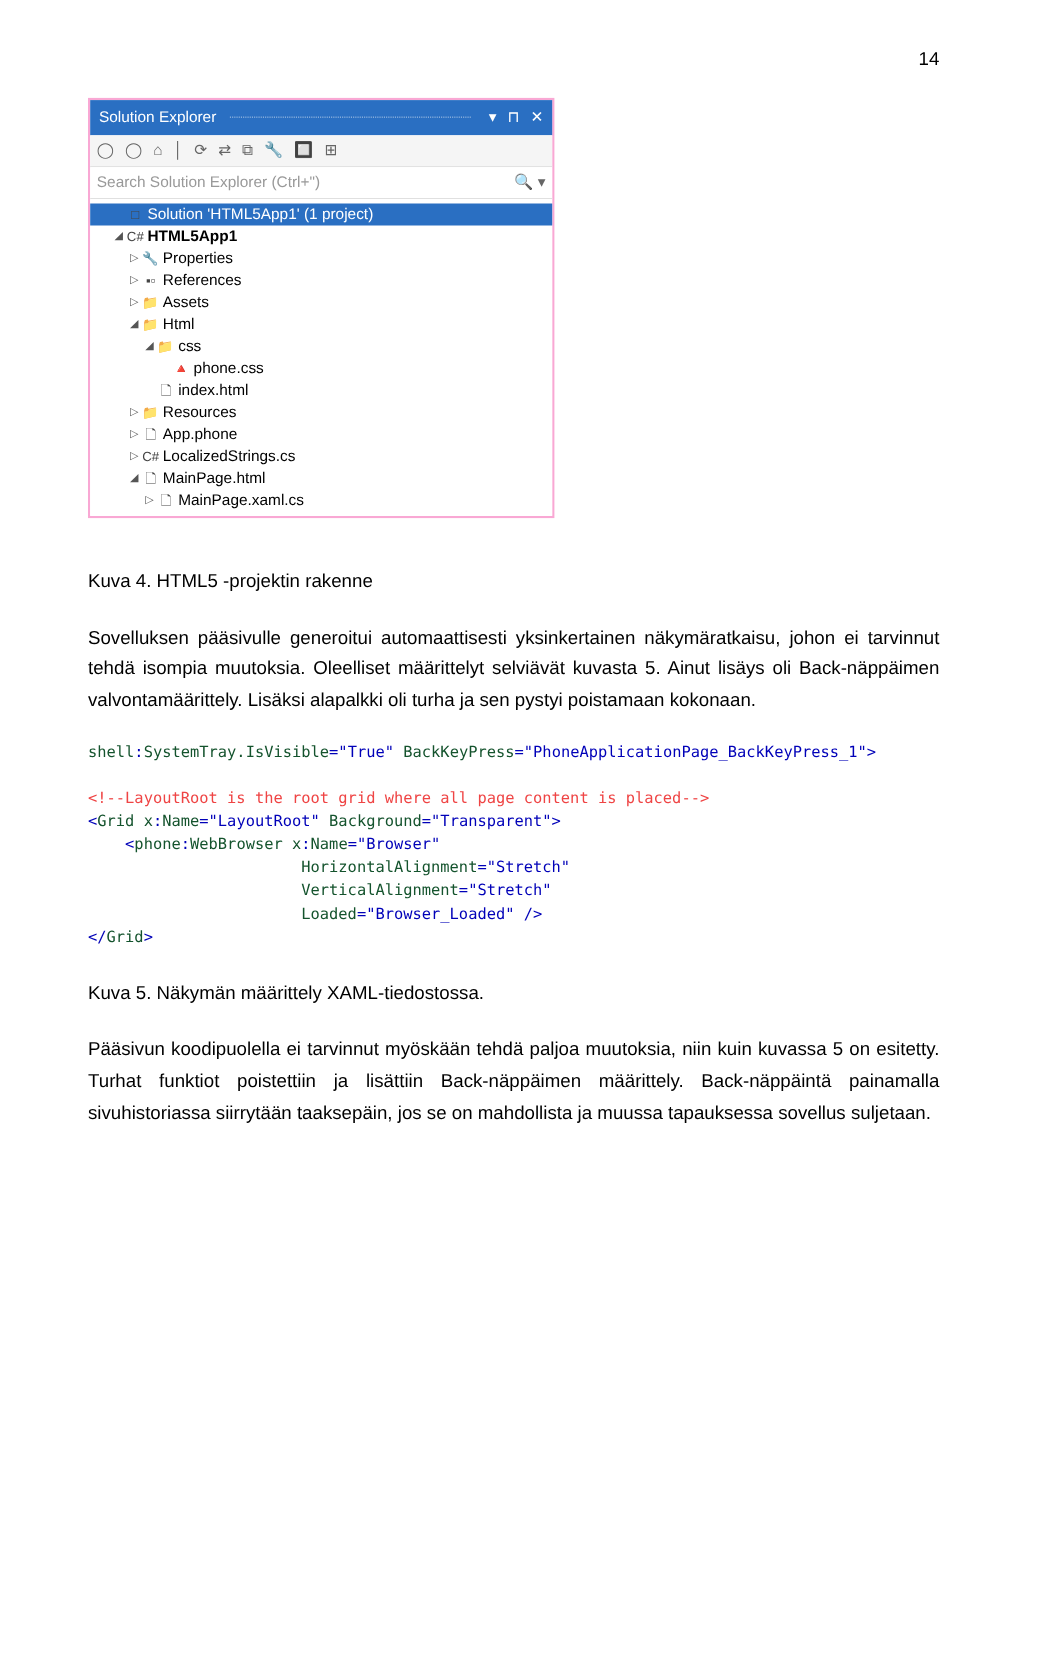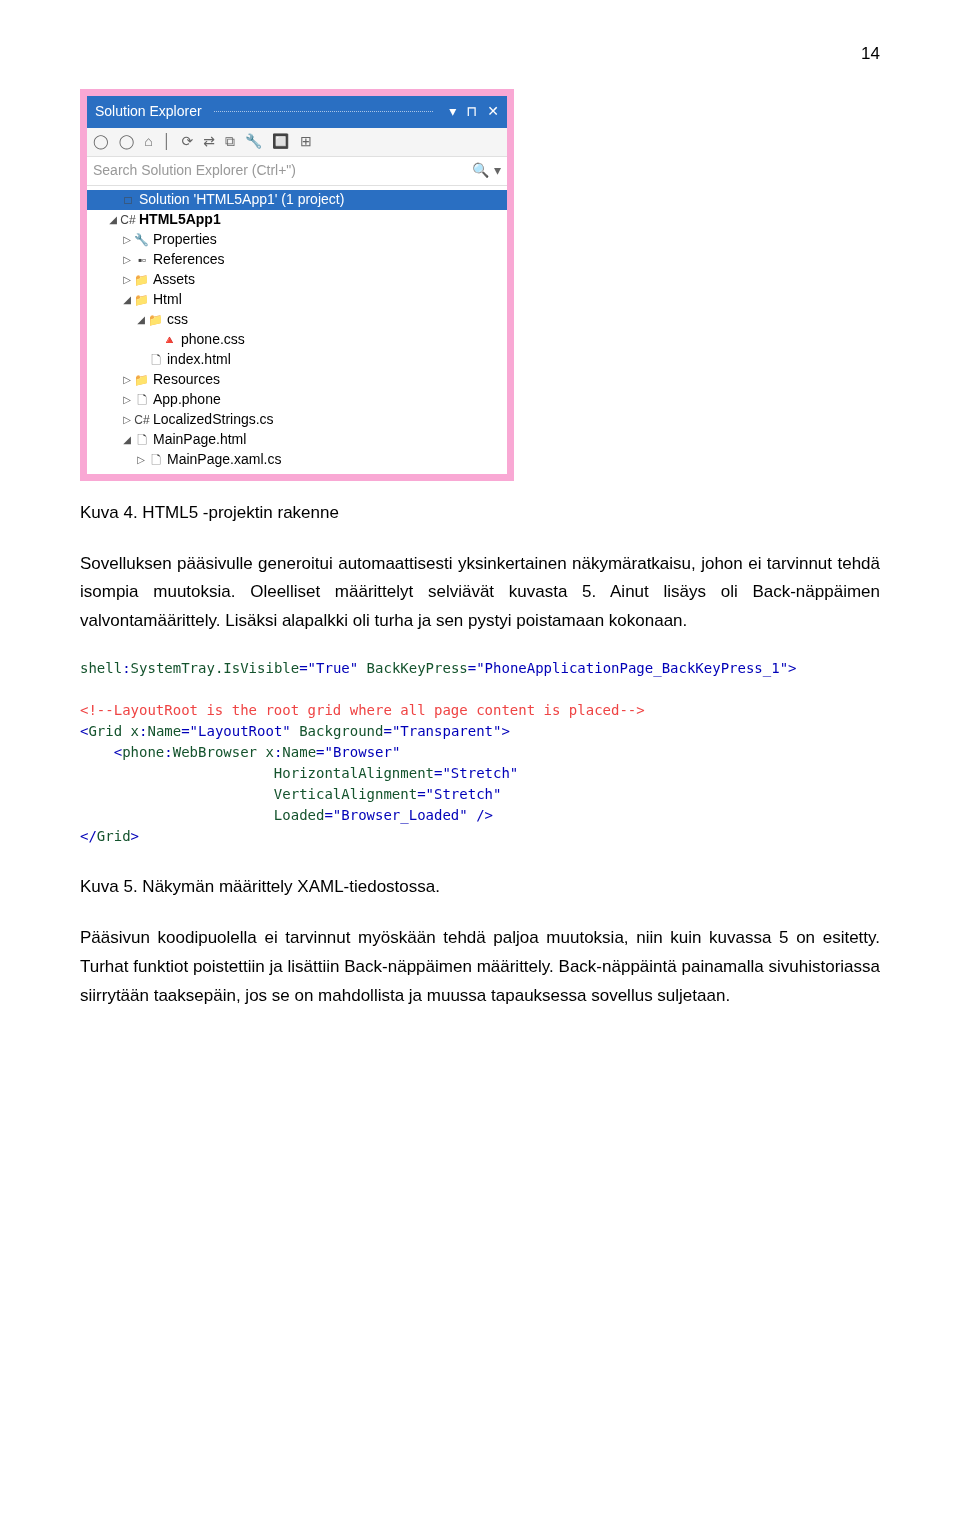--- a/index.html
+++ b/index.html
@@ -1,18 +1,18 @@
 <!DOCTYPE html>
 <html><head>
 <meta charset="utf-8">
 <style>
   body{margin:0;background:#fff;font-family:Arial,Helvetica,sans-serif;color:#000;font-size:17px;line-height:1.7;width:960px}
-  .page{padding:40px 80px 60px 80px}
+  .page{padding:40px 106px 60px 80px}
   .pagenum{text-align:right;font-size:17px;margin-bottom:20px}
-  .panel{border:7px solid #f9a8d4;width:420px;margin-bottom:18px}
+  .panel{border:2px solid #f9a8d4;width:420px;margin-bottom:44px}
   .panel-title{background:#2a6fc2;color:#fff;font-size:14px;padding:4px 8px;display:flex;align-items:center;gap:6px}
   .panel-title .dots{flex:1;border-top:1px dotted rgba(255,255,255,.6);margin:0 6px;height:0}
   .panel-title .winbtn{font-family:Arial;color:#fff;font-size:14px;margin-left:4px}
   .toolbar{background:#f5f5f5;border-bottom:1px solid #e0e0e0;padding:3px 6px;display:flex;gap:10px;align-items:center;height:22px;font-size:14px;color:#666}
   .toolbar span{display:inline-block}
   .search{background:#fff;border-bottom:1px solid #e0e0e0;padding:3px 6px;display:flex;align-items:center;height:22px;font-size:14px;color:#999}
   .search .mag{color:#666;margin-left:auto}
   .tree{background:#fff;padding:4px 0;font-size:14px;font-family:"Segoe UI",Arial,sans-serif}
   .tree .row{display:flex;align-items:center;height:20px;white-space:nowrap}
   .tree .arrow{width:12px;display:inline-block;text-align:center;color:#555;font-size:10px}

